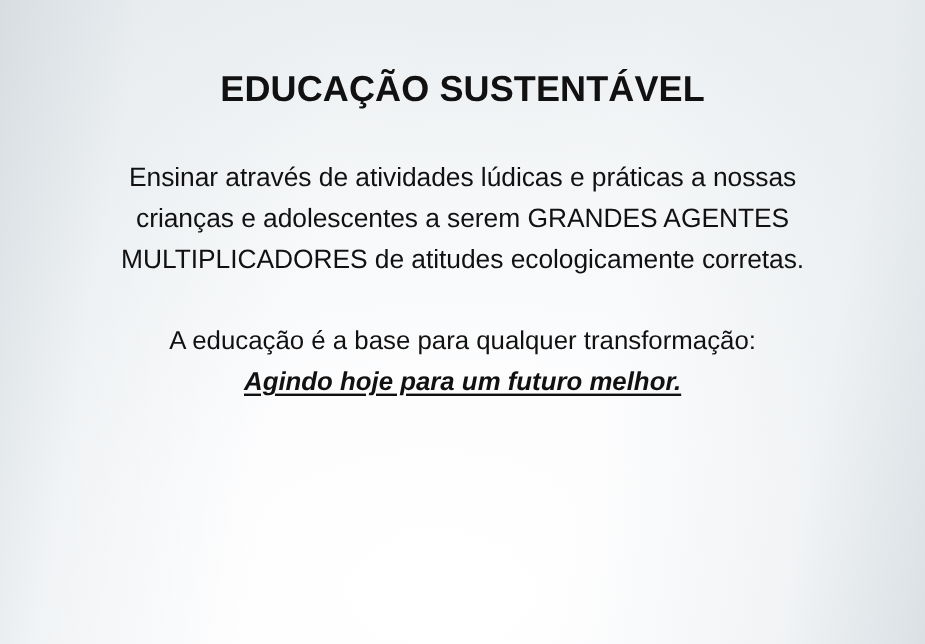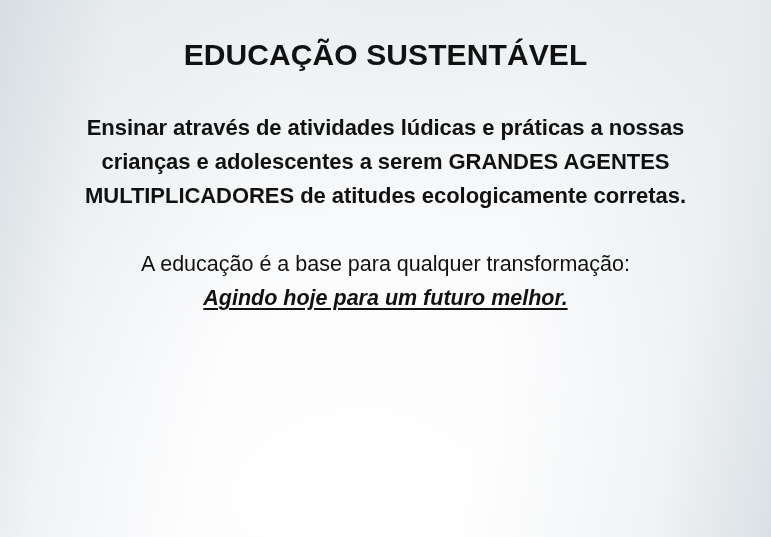--- a/index.html
+++ b/index.html
@@ -44,21 +44,21 @@
     left: 50%;
     transform: translateX(-50%);
     top: 0;
     width: 640px;
     text-align: center;
     color: #111111;
   }
 
   
   .title-block {
-    padding-top: 36px;
+    padding-top: 56px;
   }
   .title-main {
     font-size: 30px;
     font-weight: bold;
     line-height: 37px;
     letter-spacing: 0.1px;
     white-space: nowrap;
   }
   .title-sub {
     font-size: 26px;
@@ -66,21 +66,21 @@
     line-height: 33px;
     letter-spacing: 0.1px;
   }
 
   
   .body-block {
     margin: 0 auto;
     padding-top: 38px;
     width: 604px;
     font-size: 22px;
-    font-weight: bold;
+    font-weight: normal;
     line-height: 34px;
     letter-spacing: -0.05px;
   }
 
   
   .closing-block {
     margin: 0 auto;
     padding-top: 34px;
     width: 620px;
     font-size: 21.5px;

